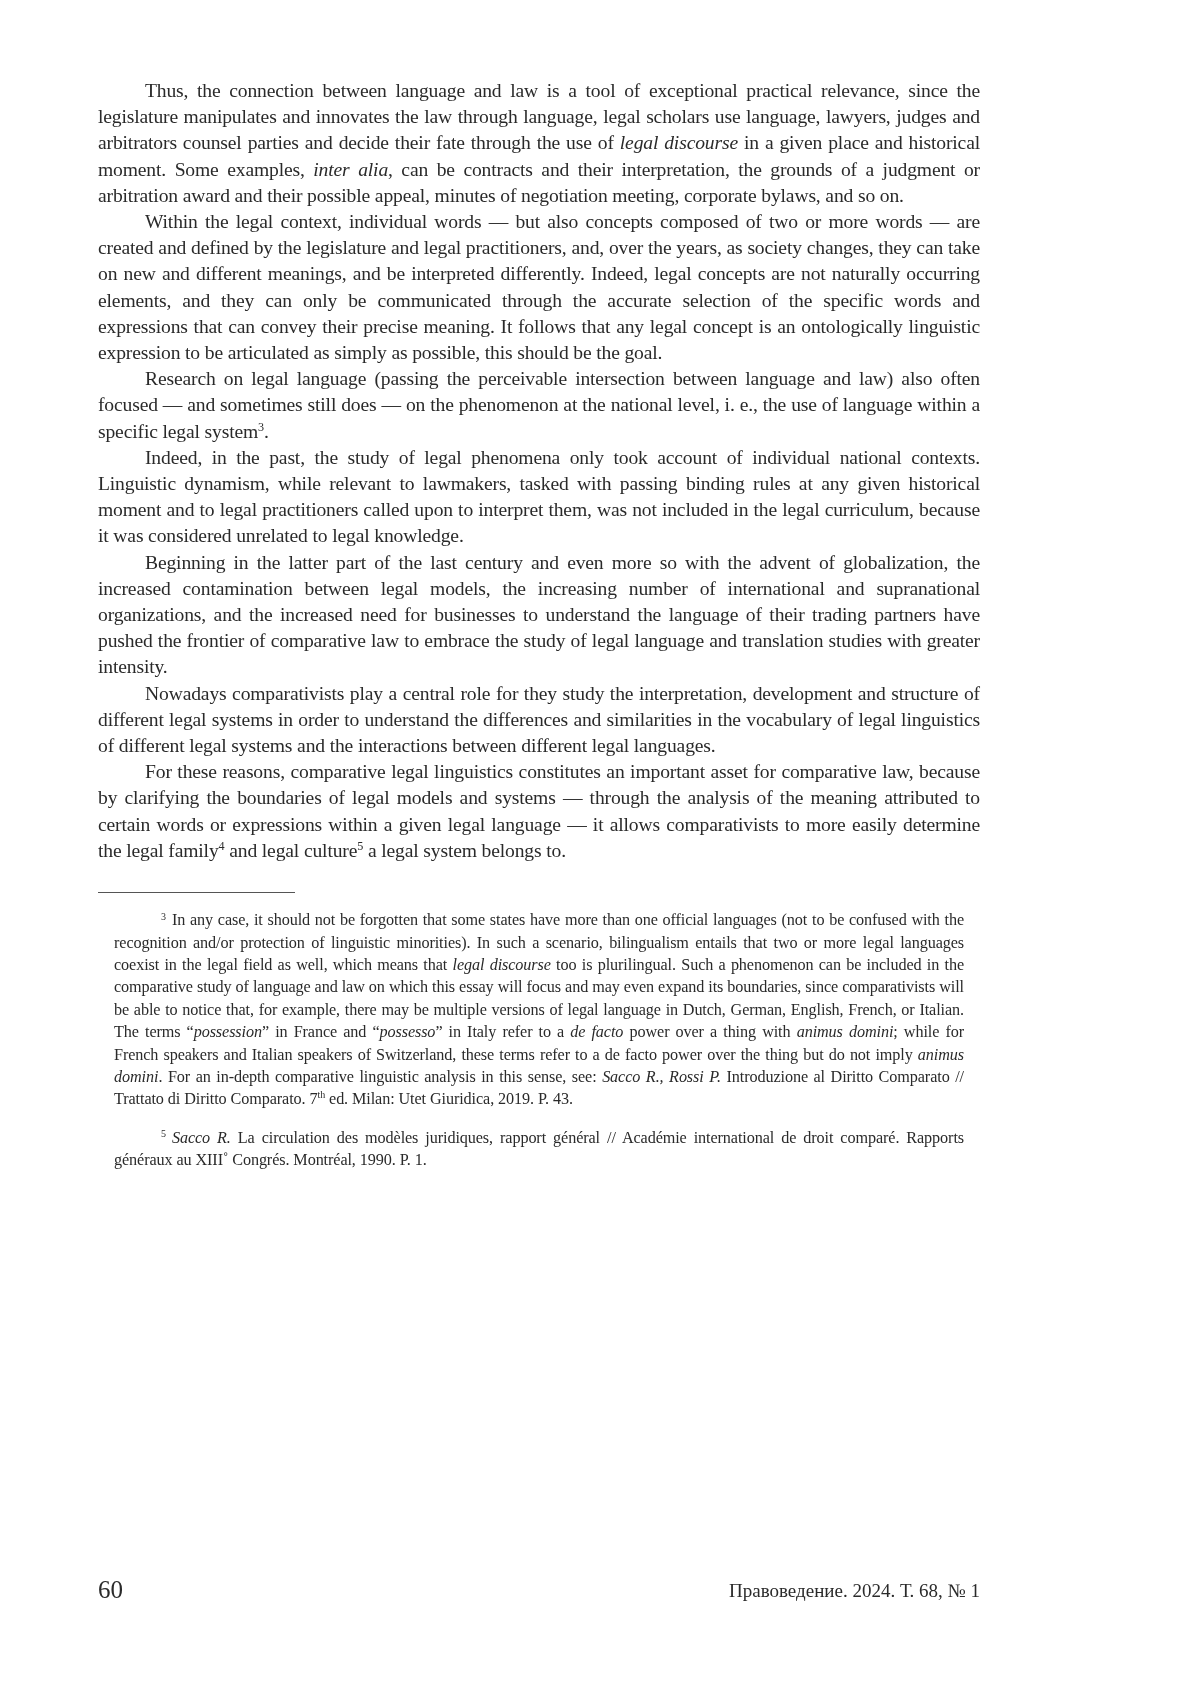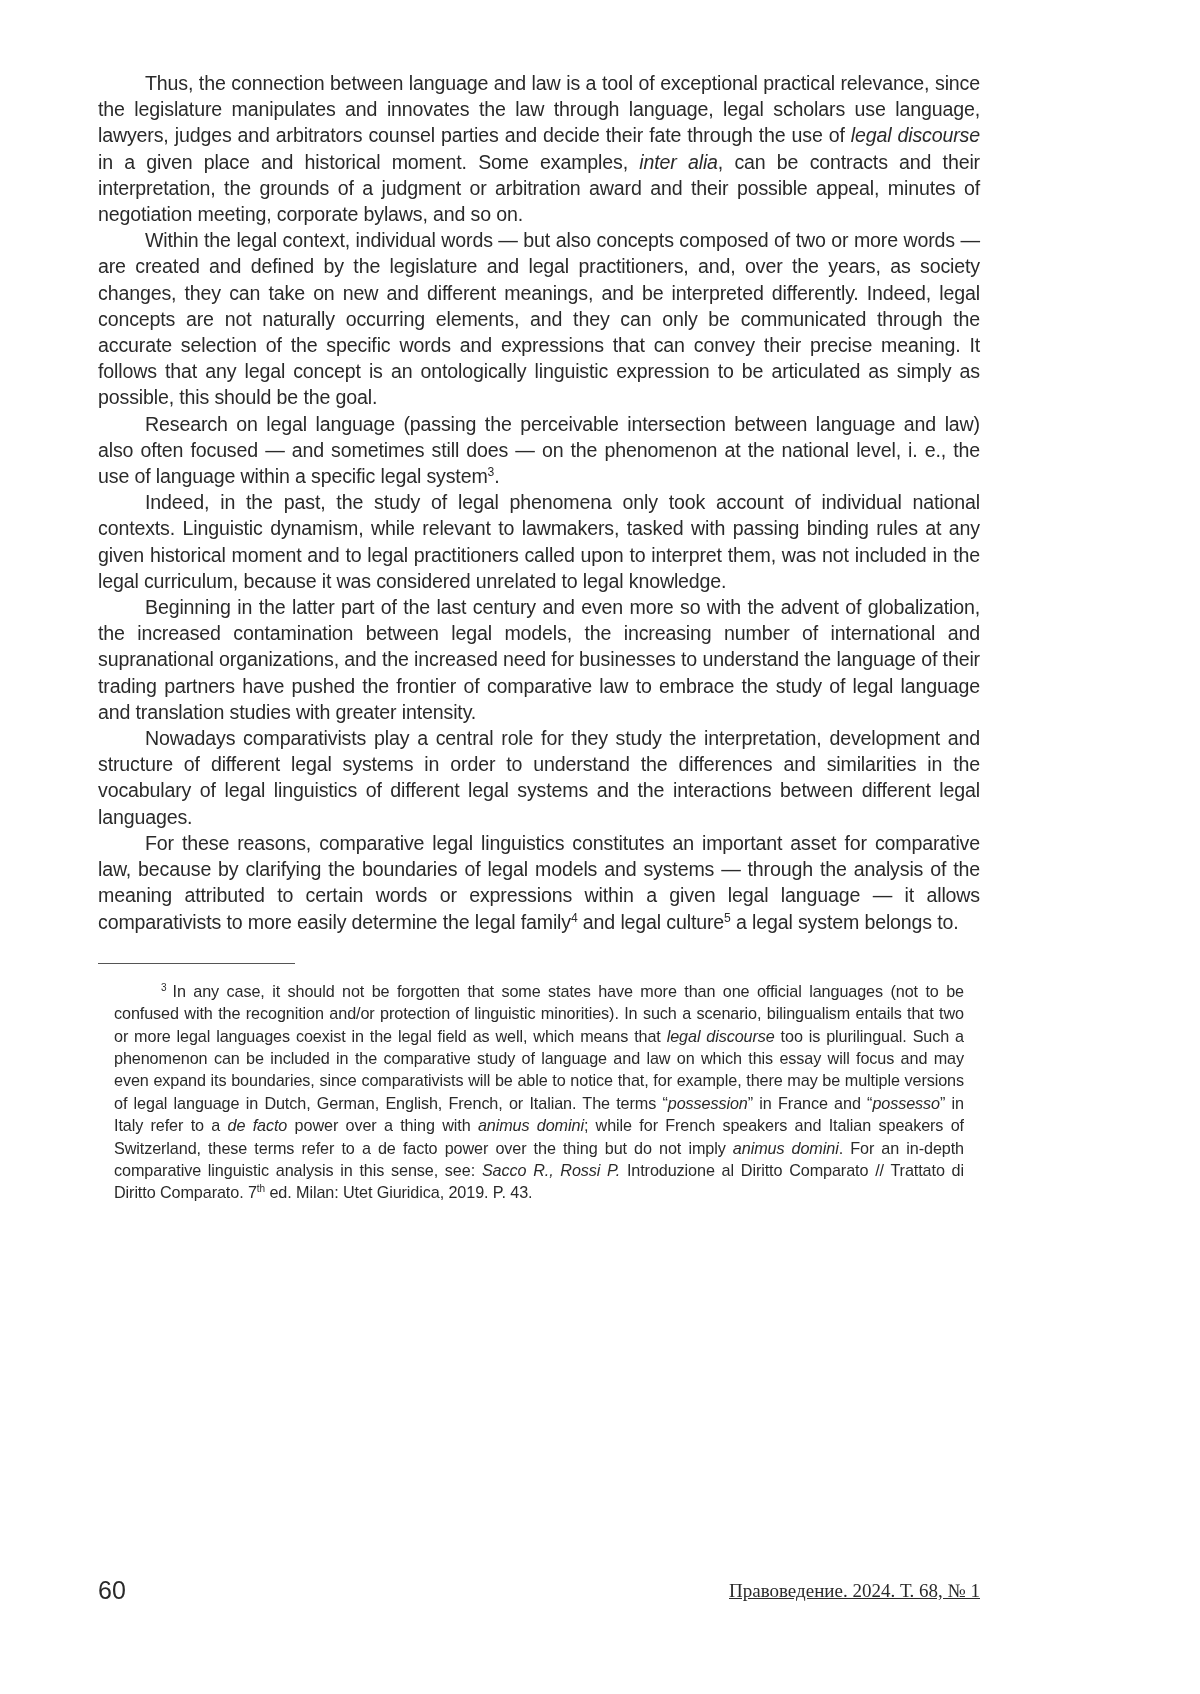--- a/index.html
+++ b/index.html
@@ -1,23 +1,23 @@
 <!DOCTYPE html>
 <html><head>
   <meta charset="utf-8">
   <style>
     html, body { margin: 0; padding: 0; background: #ffffff; }
     body { width: 1200px; height: 1694px; position: relative; overflow: hidden; }
     .page {
       position: absolute;
       left: 98px;
-      top: 70px;
+      top: 78px;
       width: 882px;
       color: #2a2a2a;
-      font-family: Liberation Sans, sans-serif;
+      font-family: Liberation Serif, serif;
     }
     .body-text p {
       margin: 0;
       font-size: 19.6px;
       line-height: 26.2px;
       text-align: justify;
       text-indent: 47px;
       letter-spacing: -0.15px;
       hyphens: manual;
     }
@@ -46,32 +46,31 @@
       position: absolute;
       left: 98px;
       top: 1576px;
       width: 882px;
       height: 30px;
     }
     .page-number {
       position: absolute;
       left: 0;
       top: 0;
-      font-family: Liberation Sans, sans-serif;
+      font-family: Liberation Serif, serif;
       font-size: 25px;
       color: #2a2a2a;
     }
     .running-footer {
       position: absolute;
       right: 0;
       top: 4px;
       font-family: "Liberation Serif", serif;
       font-size: 19px;
       color: #2a2a2a;
-      text-decoration: underline;
     }
     em { font-style: italic; }
   </style>
 </head>
 <body>
 
 <div class="page">
   <div class="body-text">
     <p><span>Thus, the connection between language and law is a tool of exceptional practical rel­evance, since the legislature manipulates and innovates the law through language, legal scholars use language, lawyers, judges and arbitrators counsel parties and decide their fate through the use of </span><em>legal discourse</em><span> in a given place and historical moment. Some ex­amples, </span><em>inter alia</em><span>, can be contracts and their interpretation, the grounds of a judgment or arbitration award and their possible appeal, minutes of negotiation meeting, corporate bylaws, and so on.</span></p>
     <p><span>Within the legal context, individual words — but also concepts composed of two or more words — are created and defined by the legislature and legal practitioners, and, over the years, as society changes, they can take on new and different meanings, and be interpreted differently. Indeed, legal concepts are not naturally occurring elements, and they can only be communicated through the accurate selection of the specific words and expressions that can convey their precise meaning. It follows that any legal concept is an ontologically linguistic expression to be articulated as simply as possible, this should be the goal.</span></p>
@@ -79,19 +78,20 @@
     <p><span>Indeed, in the past, the study of legal phenomena only took account of individual na­tional contexts. Linguistic dynamism, while relevant to lawmakers, tasked with passing binding rules at any given historical moment and to legal practitioners called upon to inter­pret them, was not included in the legal curriculum, because it was considered unrelated to legal knowledge.</span></p>
     <p><span>Beginning in the latter part of the last century and even more so with the advent of globalization, the increased contamination between legal models, the increasing number of international and supranational organizations, and the increased need for businesses to understand the language of their trading partners have pushed the frontier of comparative law to embrace the study of legal language and translation studies with greater intensity.</span></p>
     <p><span>Nowadays comparativists play a central role for they study the interpretation, devel­opment and structure of different legal systems in order to understand the differences and similarities in the vocabulary of legal linguistics of different legal systems and the interac­tions between different legal languages.</span></p>
     <p><span>For these reasons, comparative legal linguistics constitutes an important asset for comparative law, because by clarifying the boundaries of legal models and systems — through the analysis of the meaning attributed to certain words or expressions within a given legal language — it allows comparativists to more easily determine the legal family</span><sup>4</sup><span> and legal culture</span><sup>5</sup><span> a legal system belongs to.</span></p>
   </div>
 
   <div class="fn-rule"></div>
 
   <div class="footnotes">
     <p><sup class="fn-mark">3</sup><span><span>In any case, it should not be forgotten that some states have more than one official languages (not to be confused with the recognition and/or protection of linguistic minorities). In such a scenario, bilingual­ism entails that two or more legal languages coexist in the legal field as well, which means that </span><em>legal dis­course</em><span> too is plurilingual. Such a phenomenon can be included in the comparative study of language and law on which this essay will focus and may even expand its boundaries, since comparativists will be able to notice that, for example, there may be multiple versions of legal language in Dutch, German, English, French, or Italian. The terms “</span><em>possession</em><span>” in France and “</span><em>possesso</em><span>” in Italy refer to a </span><em>de facto</em><span> power over a thing with </span><em>animus domini</em><span>; while for French speakers and Italian speakers of Switzerland, these terms refer to a de facto power over the thing but do not imply </span><em>animus domini</em><span>. For an in-depth comparative linguistic analysis in this sense, see: </span><em>Sacco R., Rossi P.</em><span> Introduzione al Diritto Comparato // Trattato di Diritto Com­parato. 7</span><sup>th</sup><span> ed. Milan: Utet Giuridica, 2019. P. 43.</span></span></p>
+    <p><sup class="fn-mark">5</sup><span><em>Sacco R.</em><span> La circulation des modèles juridiques, rapport général // Académie international de droit comparé. Rapports généraux au XIII˚ Congrés. Montréal, 1990. P. 1.</span></span></p>
   </div>
 </div>
 
 <div class="footer">
   <span class="page-number">60</span>
   <span class="running-footer">Правоведение. 2024. Т. 68, № 1</span>
 </div>
 
 </body></html>

